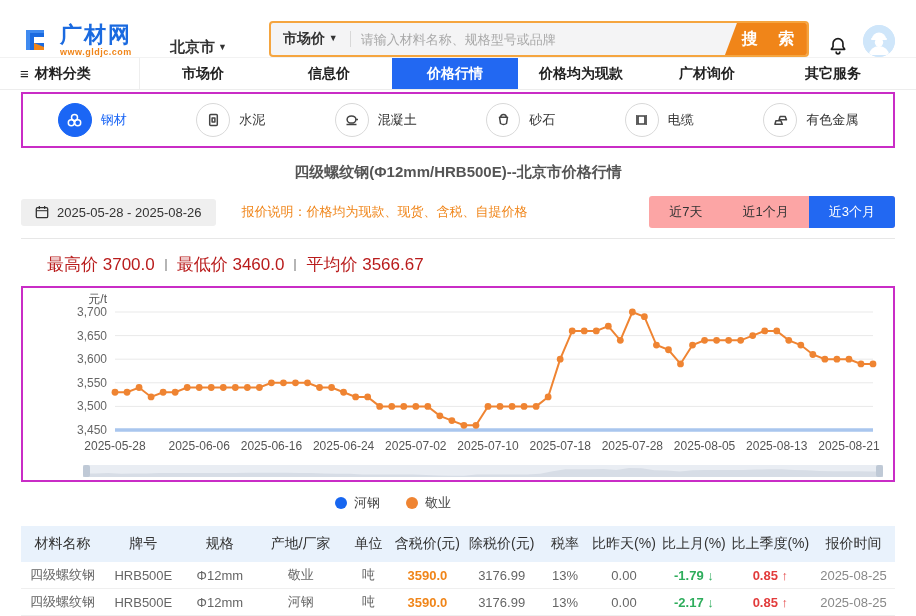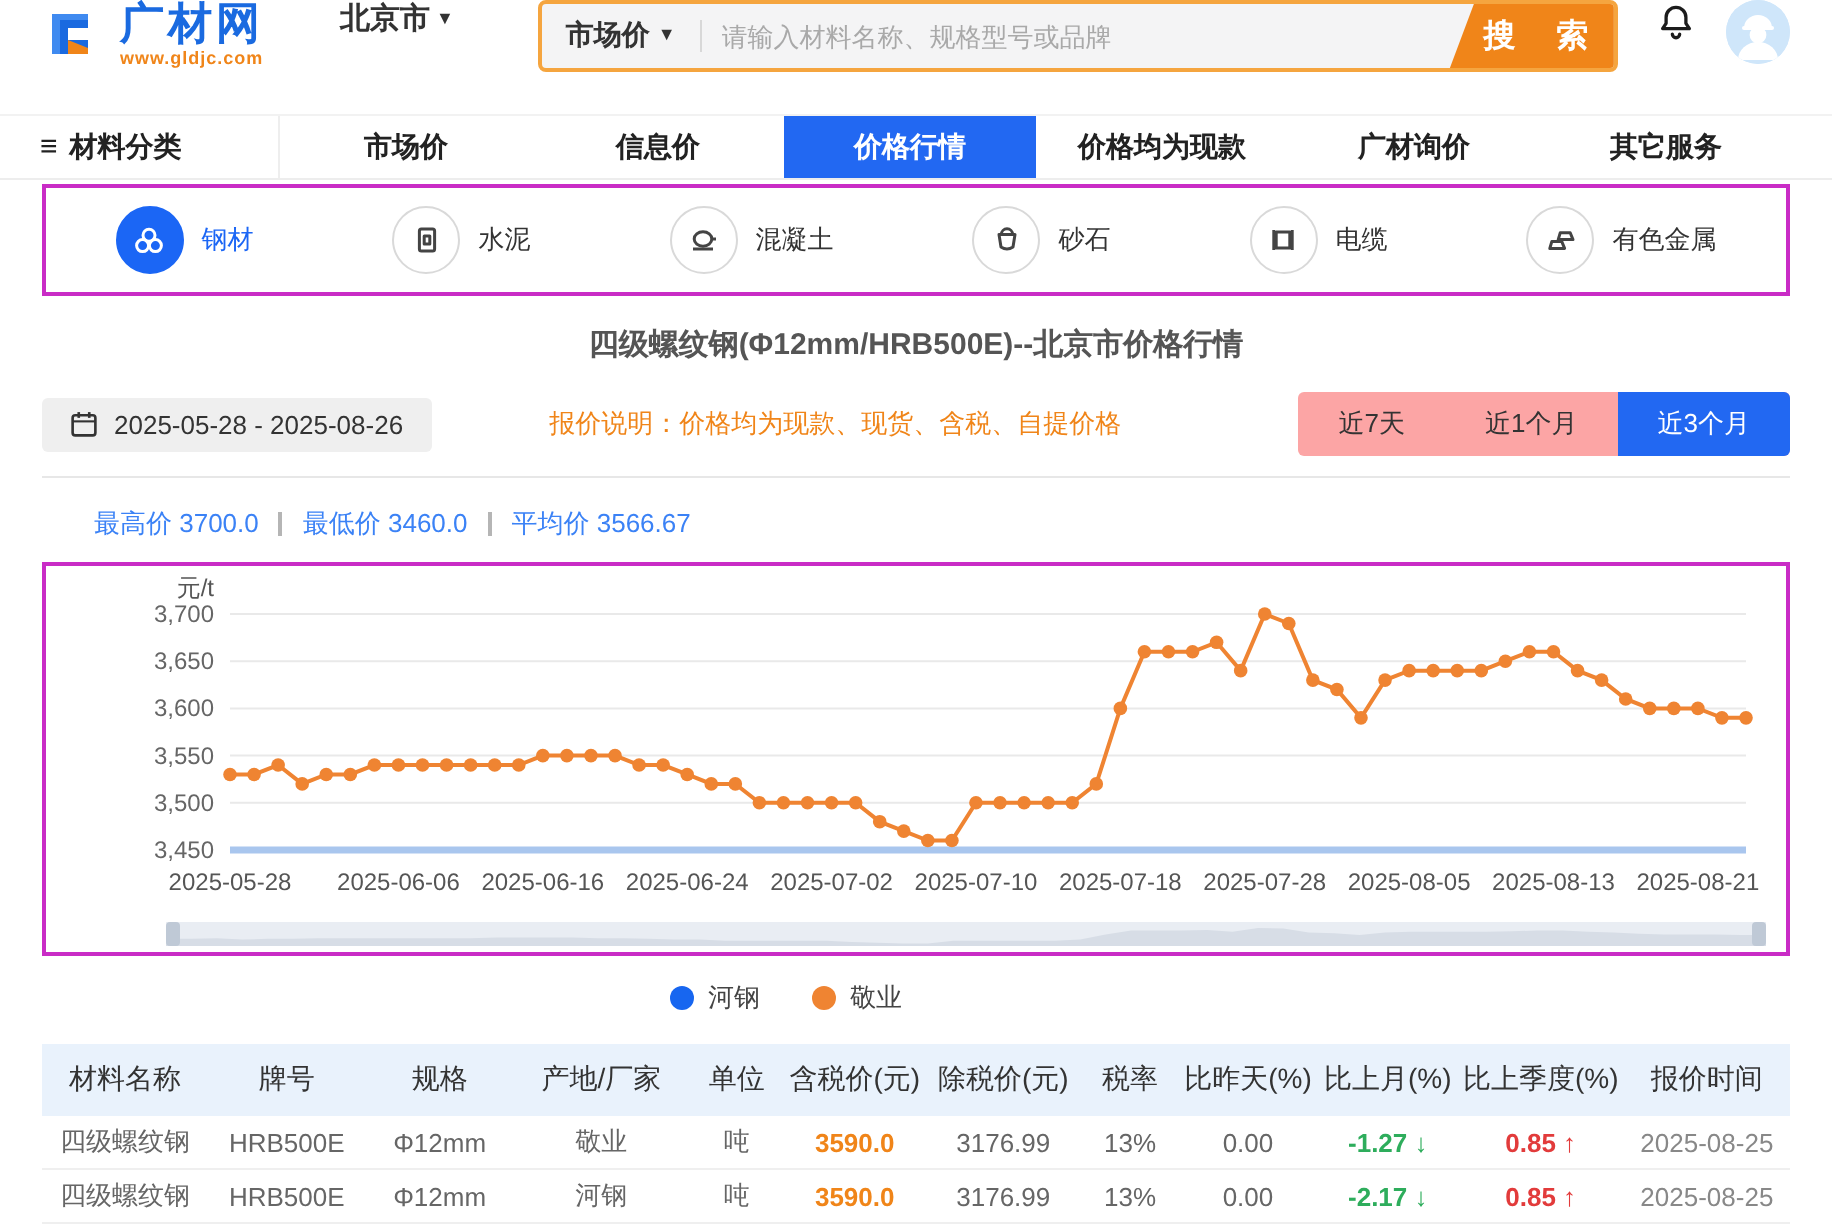--- a/index.html
+++ b/index.html
@@ -1,21 +1,21 @@
 <!DOCTYPE html>
 <html><head>
 <meta charset="utf-8">
 <title>广材网</title>
 <style>
   * { margin:0; padding:0; box-sizing:border-box; }
   html,body { width:916px; background:#fff; font-family:"Liberation Sans","DejaVu Sans",sans-serif; color:#333; }
   body { height:616px; overflow:hidden; }
 
   
-  .hdr { height:58px; display:flex; align-items:flex-start; padding:0 20px; border-bottom:1px solid #f2f2f2; }
+  .hdr { height:58px; display:flex; align-items:flex-end; padding:0 20px; border-bottom:1px solid #f2f2f2; }
   .logo { display:flex; align-items:center; gap:6px; cursor:pointer; }
   .logo-text { line-height:1; }
   .logo-cn { color:#1a6ae0; font-size:22px; font-weight:bold; letter-spacing:2px; }
   .logo-url { color:#f08519; font-size:9px; font-weight:bold; margin-top:2px; letter-spacing:.5px; }
   .city { margin-left:38px; font-size:15px; font-weight:bold; cursor:pointer; white-space:nowrap; }
   .city .caret { font-size:9px; vertical-align:2px; margin-left:3px; }
   .searchwrap { margin-left:42px; flex:0 0 540px; height:36px; border:2px solid #f5a53f; border-radius:4px; background:#f4f4f5; display:flex; align-items:center; position:relative; overflow:hidden; }
   .search-cat { font-size:14px; font-weight:bold; padding:0 12px; cursor:pointer; white-space:nowrap; }
   .search-cat .caret { font-size:9px; vertical-align:2px; }
   .search-div { width:1px; height:16px; background:#d8d8d8; }
@@ -38,31 +38,31 @@
   .anno { border:2px solid #c92cc6; }
   .cats { margin:2px 21px 0; height:56px; display:flex; align-items:center; justify-content:space-around; background:#fff; }
   .cat { display:flex; align-items:center; gap:9px; cursor:pointer; }
   .cat-circle { width:34px; height:34px; border-radius:50%; border:1px solid #d9d9d9; background:#fff; display:flex; align-items:center; justify-content:center; }
   .cat.active .cat-circle { background:#1b66f5; border-color:#1b66f5; }
   .cat-label { font-size:13px; color:#333; }
   .cat.active .cat-label { color:#1b66f5; }
 
   
   .ptitle { text-align:center; padding:15px 0 12px; font-size:15px; font-weight:bold; color:#555; }
-  .filters { margin:2px 21px 0; display:flex; align-items:center; padding-bottom:10px; border-bottom:1px solid #e7e7e7;gap:33px; }
+  .filters { margin:2px 21px 0; display:flex; align-items:center; padding-bottom:10px; border-bottom:1px solid #e7e7e7; }
   .datechip { display:flex; align-items:center; gap:8px; background:#efefef; border-radius:3px; padding:6px 14px; font-size:13px; color:#333; cursor:pointer; }
   .note { margin-left:26px; font-size:13px; color:#f08519; }
   .ranges { margin-left:auto; display:flex; background:#fca5a5; border-radius:3px; overflow:hidden; }
   .range-btn { font-size:13px; padding:7px 20px; cursor:pointer; color:#333; background:transparent; border:0; font-family:inherit; }
   .range-btn.active { background:#2268f2; color:#fff; }
 
   
   .statsrow { margin:14px 21px 0; display:flex; align-items:center; }
   .banner { background:#f0821e; color:#fff; font-size:16px; font-weight:bold; padding:7px 34px 7px 40px; letter-spacing:1px; clip-path:polygon(0 0,100% 0,calc(100% - 14px) 100%,0 100%); }
-  .stats { margin-left:26px; font-size:13px; color:#3b82f6; display:flex; align-items:center; gap:10px; }
+  .stats { margin-left:26px; font-size:17px; color:#b91c1c; display:flex; align-items:center; gap:10px; }
   .stat-sep { width:2px; height:12px; background:#b5b5b5; }
 
   
   .chartbox { margin:10px 21px 0; padding:4px 2px 3px; background:#fff; }
   .slider { margin:1px 8px 0 58px; position:relative; height:12px; }
   .slider svg { display:block; }
   .legend { display:flex; justify-content:center; gap:26px; padding:12px 0 12px; margin-right:130px; }
   .legend-item { display:flex; align-items:center; gap:7px; font-size:13px; color:#444; cursor:pointer; }
   .legend-dot { width:12px; height:12px; border-radius:50%; }
 
@@ -387,21 +387,21 @@
       <tr>
         <td>四级螺纹钢</td>
         <td>HRB500E</td>
         <td>Φ12mm</td>
         <td>敬业</td>
         <td>吨</td>
         <td class="price">3590.0</td>
         <td>3176.99</td>
         <td>13%</td>
         <td>0.00</td>
-        <td class="down">-1.27 ↓</td>
+        <td class="down">-1.79 ↓</td>
         <td class="up">0.85 ↑</td>
         <td class="date">2025-08-25</td>
       </tr>
       <tr>
         <td>四级螺纹钢</td>
         <td>HRB500E</td>
         <td>Φ12mm</td>
         <td>河钢</td>
         <td>吨</td>
         <td class="price">3590.0</td>

